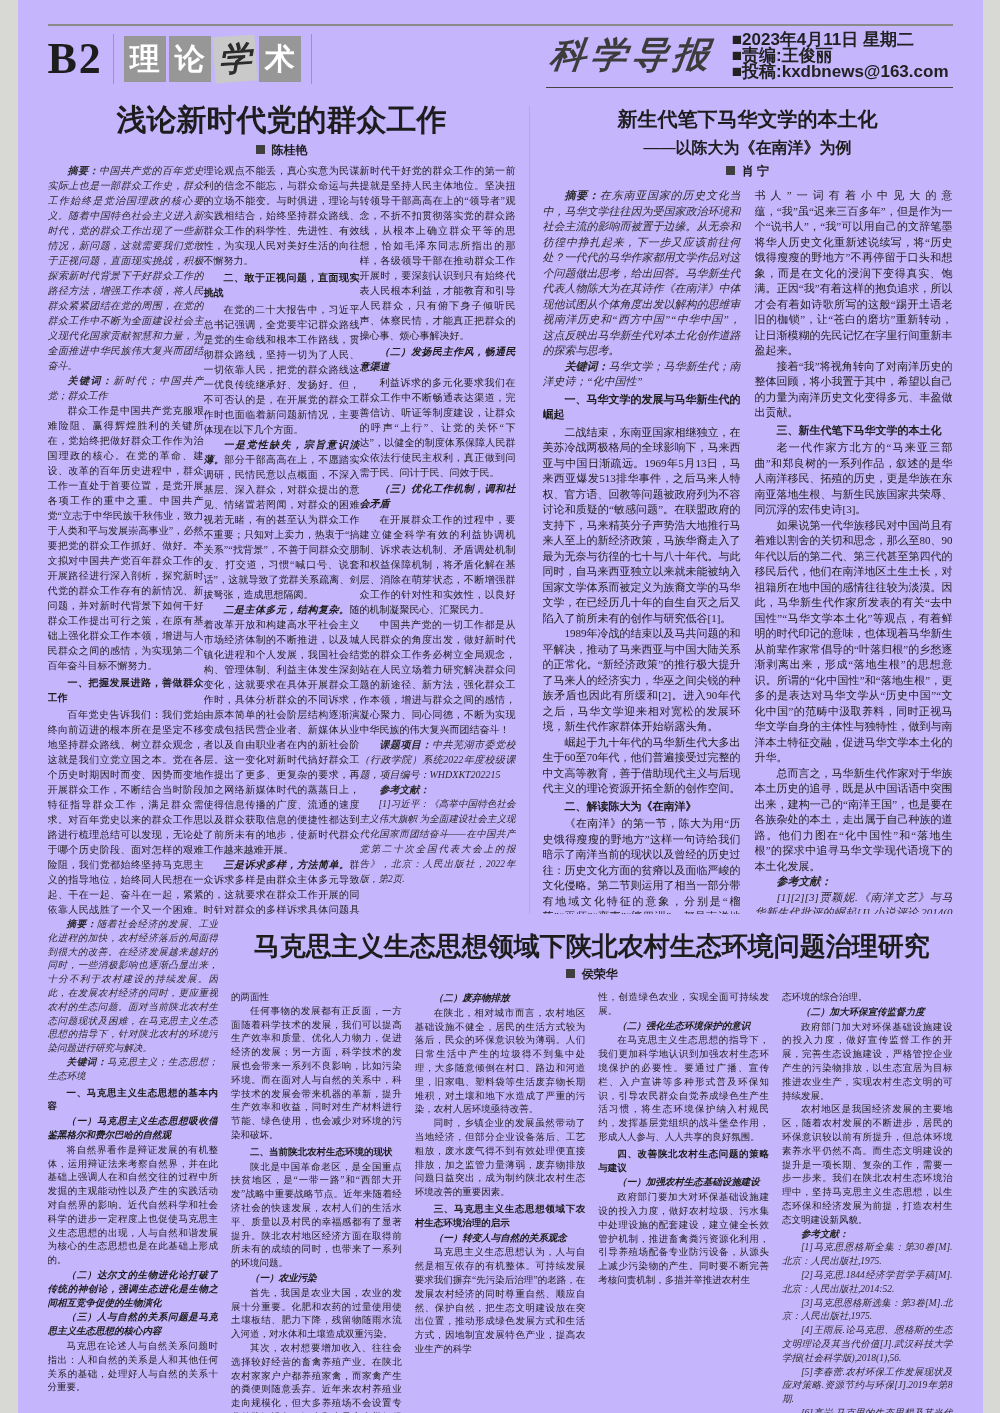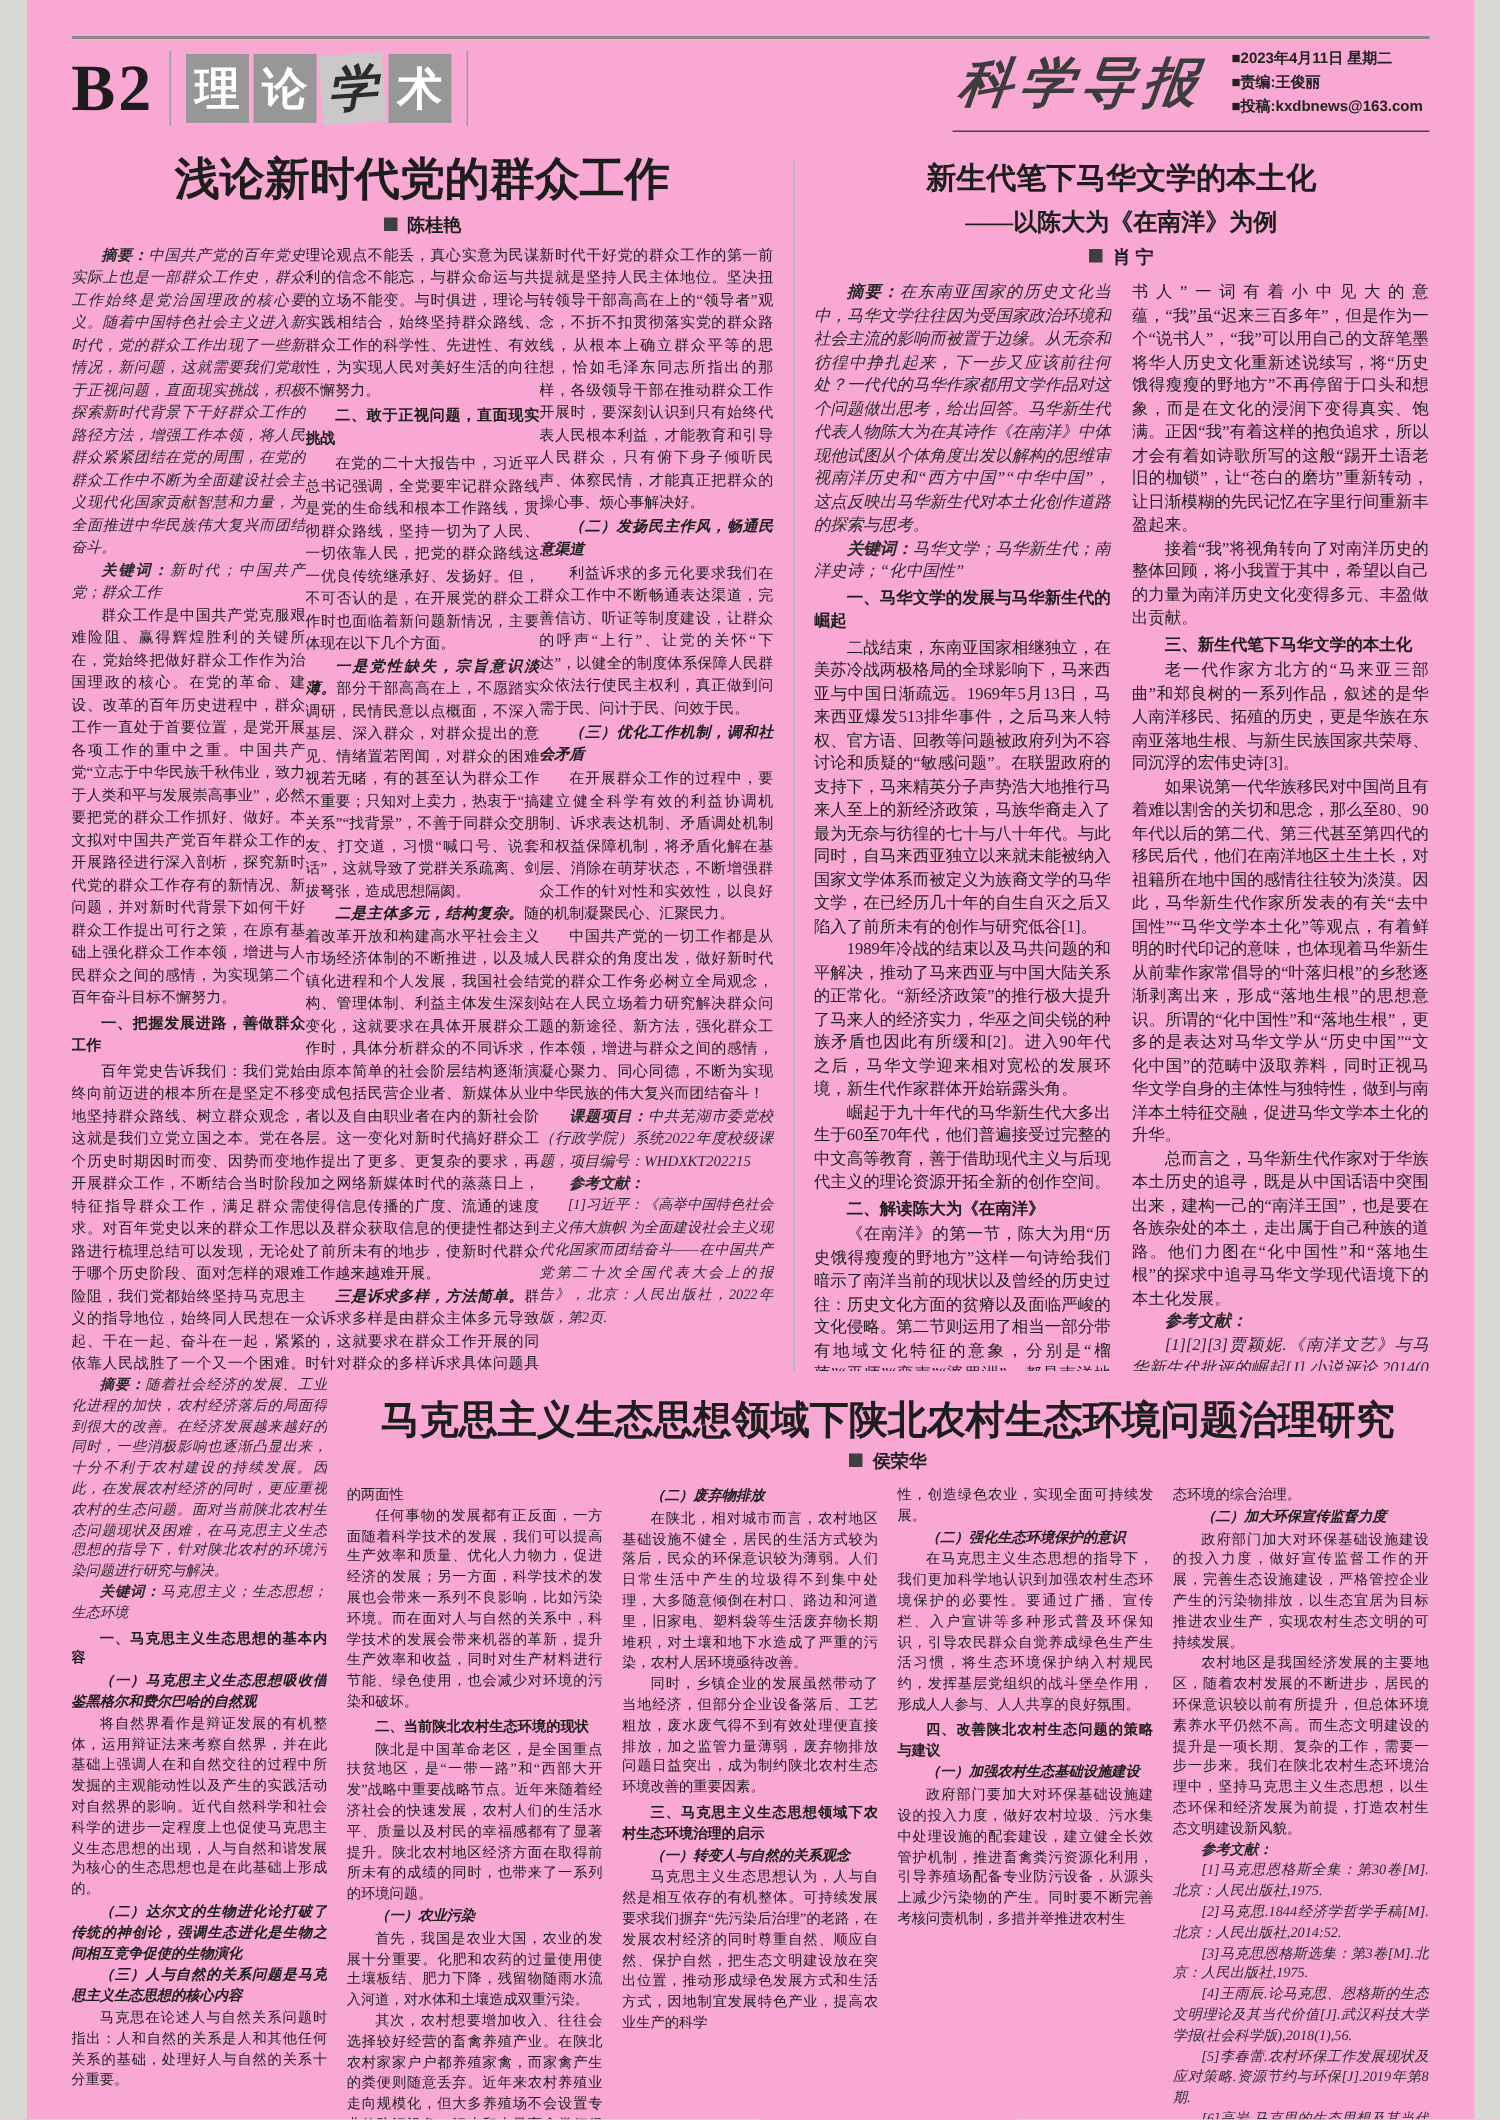--- a/index.html
+++ b/index.html
@@ -1,35 +1,35 @@
 <!DOCTYPE html>
 <html><head>
 <meta charset="utf-8">
 <style>
   html,body{margin:0;padding:0;background:#d8d8d4;}
-  .page{width:965px;height:1413px;background:#f9a8d4;color:#1d1d1d;margin:0 auto;
+  .page{width:965px;height:1413px;background:#c4b5fd;color:#1d1d1d;margin:0 auto;
         box-sizing:border-box;padding:24px 30px 8px 30px;overflow:hidden;
         font-family:"Liberation Serif","DejaVu Serif",serif;}
   .toprule{border-top:2px solid #8a8a8a;margin-bottom:4px;}
   
   .hdr{display:flex;justify-content:space-between;align-items:flex-start;height:66px;}
   .hdr-left{display:flex;align-items:center;padding-top:4px;}
   .plabel{font-size:44px;font-weight:bold;letter-spacing:2px;line-height:1;}
   .vsep{width:1px;height:50px;background:#9a9a9a;margin:0 10px;}
   .boxes{display:flex;gap:3px;}
   .cbox{width:42px;height:46px;display:flex;align-items:center;justify-content:center;
         background:#979797;color:#fff;font-size:30px;font-weight:bold;
         font-family:"Liberation Sans","DejaVu Sans",sans-serif;}
   .cbox.alt{background:#c9c9c9;color:#2c2c2c;font-family:"Liberation Serif",serif;
         font-style:italic;transform:rotate(-4deg);font-size:33px;}
   .hdr-right{display:flex;align-items:center;gap:18px;border-bottom:1px solid #444;
         padding:2px 4px 7px 4px;}
   .masthead{font-size:36px;font-weight:bold;font-style:italic;letter-spacing:5px;
         color:#3c3c3c;transform:skewX(-7deg);line-height:1.1;}
-  .pubinfo{font-size:10px;font-weight:bold;line-height:16px;color:#222;
+  .pubinfo{font-size:17px;font-weight:bold;line-height:16px;color:#222;
         font-family:"Liberation Sans","DejaVu Sans",sans-serif;}
   
   .atitle{text-align:center;font-weight:bold;
         font-family:"Liberation Sans","DejaVu Sans",sans-serif;}
   .subtitle{text-align:center;font-weight:bold;margin-top:2px;}
   .byline{text-align:center;font-size:12px;font-weight:bold;margin:4px 0 4px 0;}
   .sq{display:inline-block;width:9px;height:9px;background:#3f3f3f;margin-right:7px;}
   .col{flex:1;overflow:hidden;}
   .col p{margin:0;text-align:justify;text-indent:2em;word-break:break-all;}
   .col p.cont{text-indent:0;}

